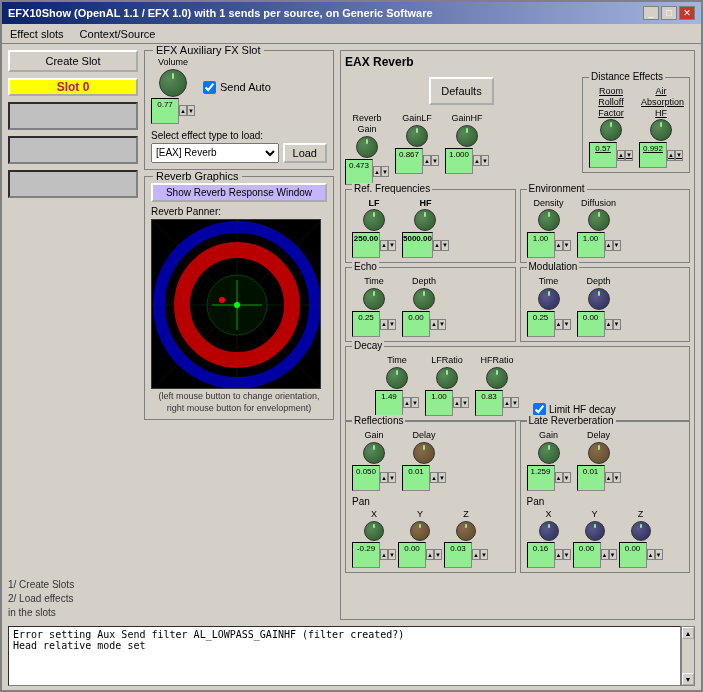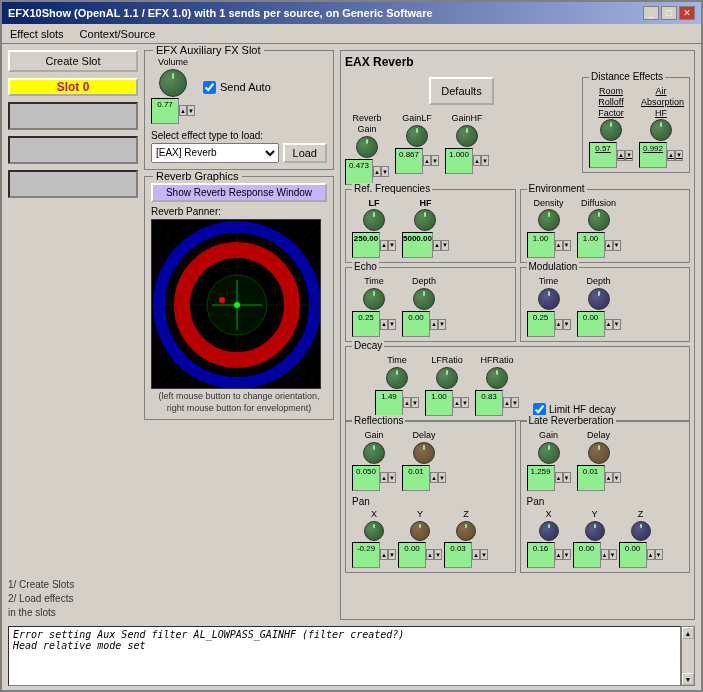--- a/index.html
+++ b/index.html
@@ -729,21 +729,21 @@
                   </div>
               </div>
             </div>
           </div>
         </div>
       </div>
     </div>
   </div>
 
   <div style="display:flex;padding:0 6px 4px;gap:0;">
-    <div class="log-area" style="flex:1;font-style:italic;">
+    <div class="log-area" style="flex:1;">
       <div>Error setting Aux Send filter AL_LOWPASS_GAINHF (filter created?)</div>
       <div>Head relative mode set</div>
     </div>
     <div style="width:14px;background:#d4d0c8;border:1px solid #808080;display:flex;flex-direction:column;justify-content:space-between;">
       <div style="width:12px;height:12px;background:#d4d0c8;border:1px outset #fff;display:flex;align-items:center;justify-content:center;font-size:7px;">▲</div>
       <div style="width:12px;height:12px;background:#d4d0c8;border:1px outset #fff;display:flex;align-items:center;justify-content:center;font-size:7px;">▼</div>
     </div>
   </div>
 </div>
 

